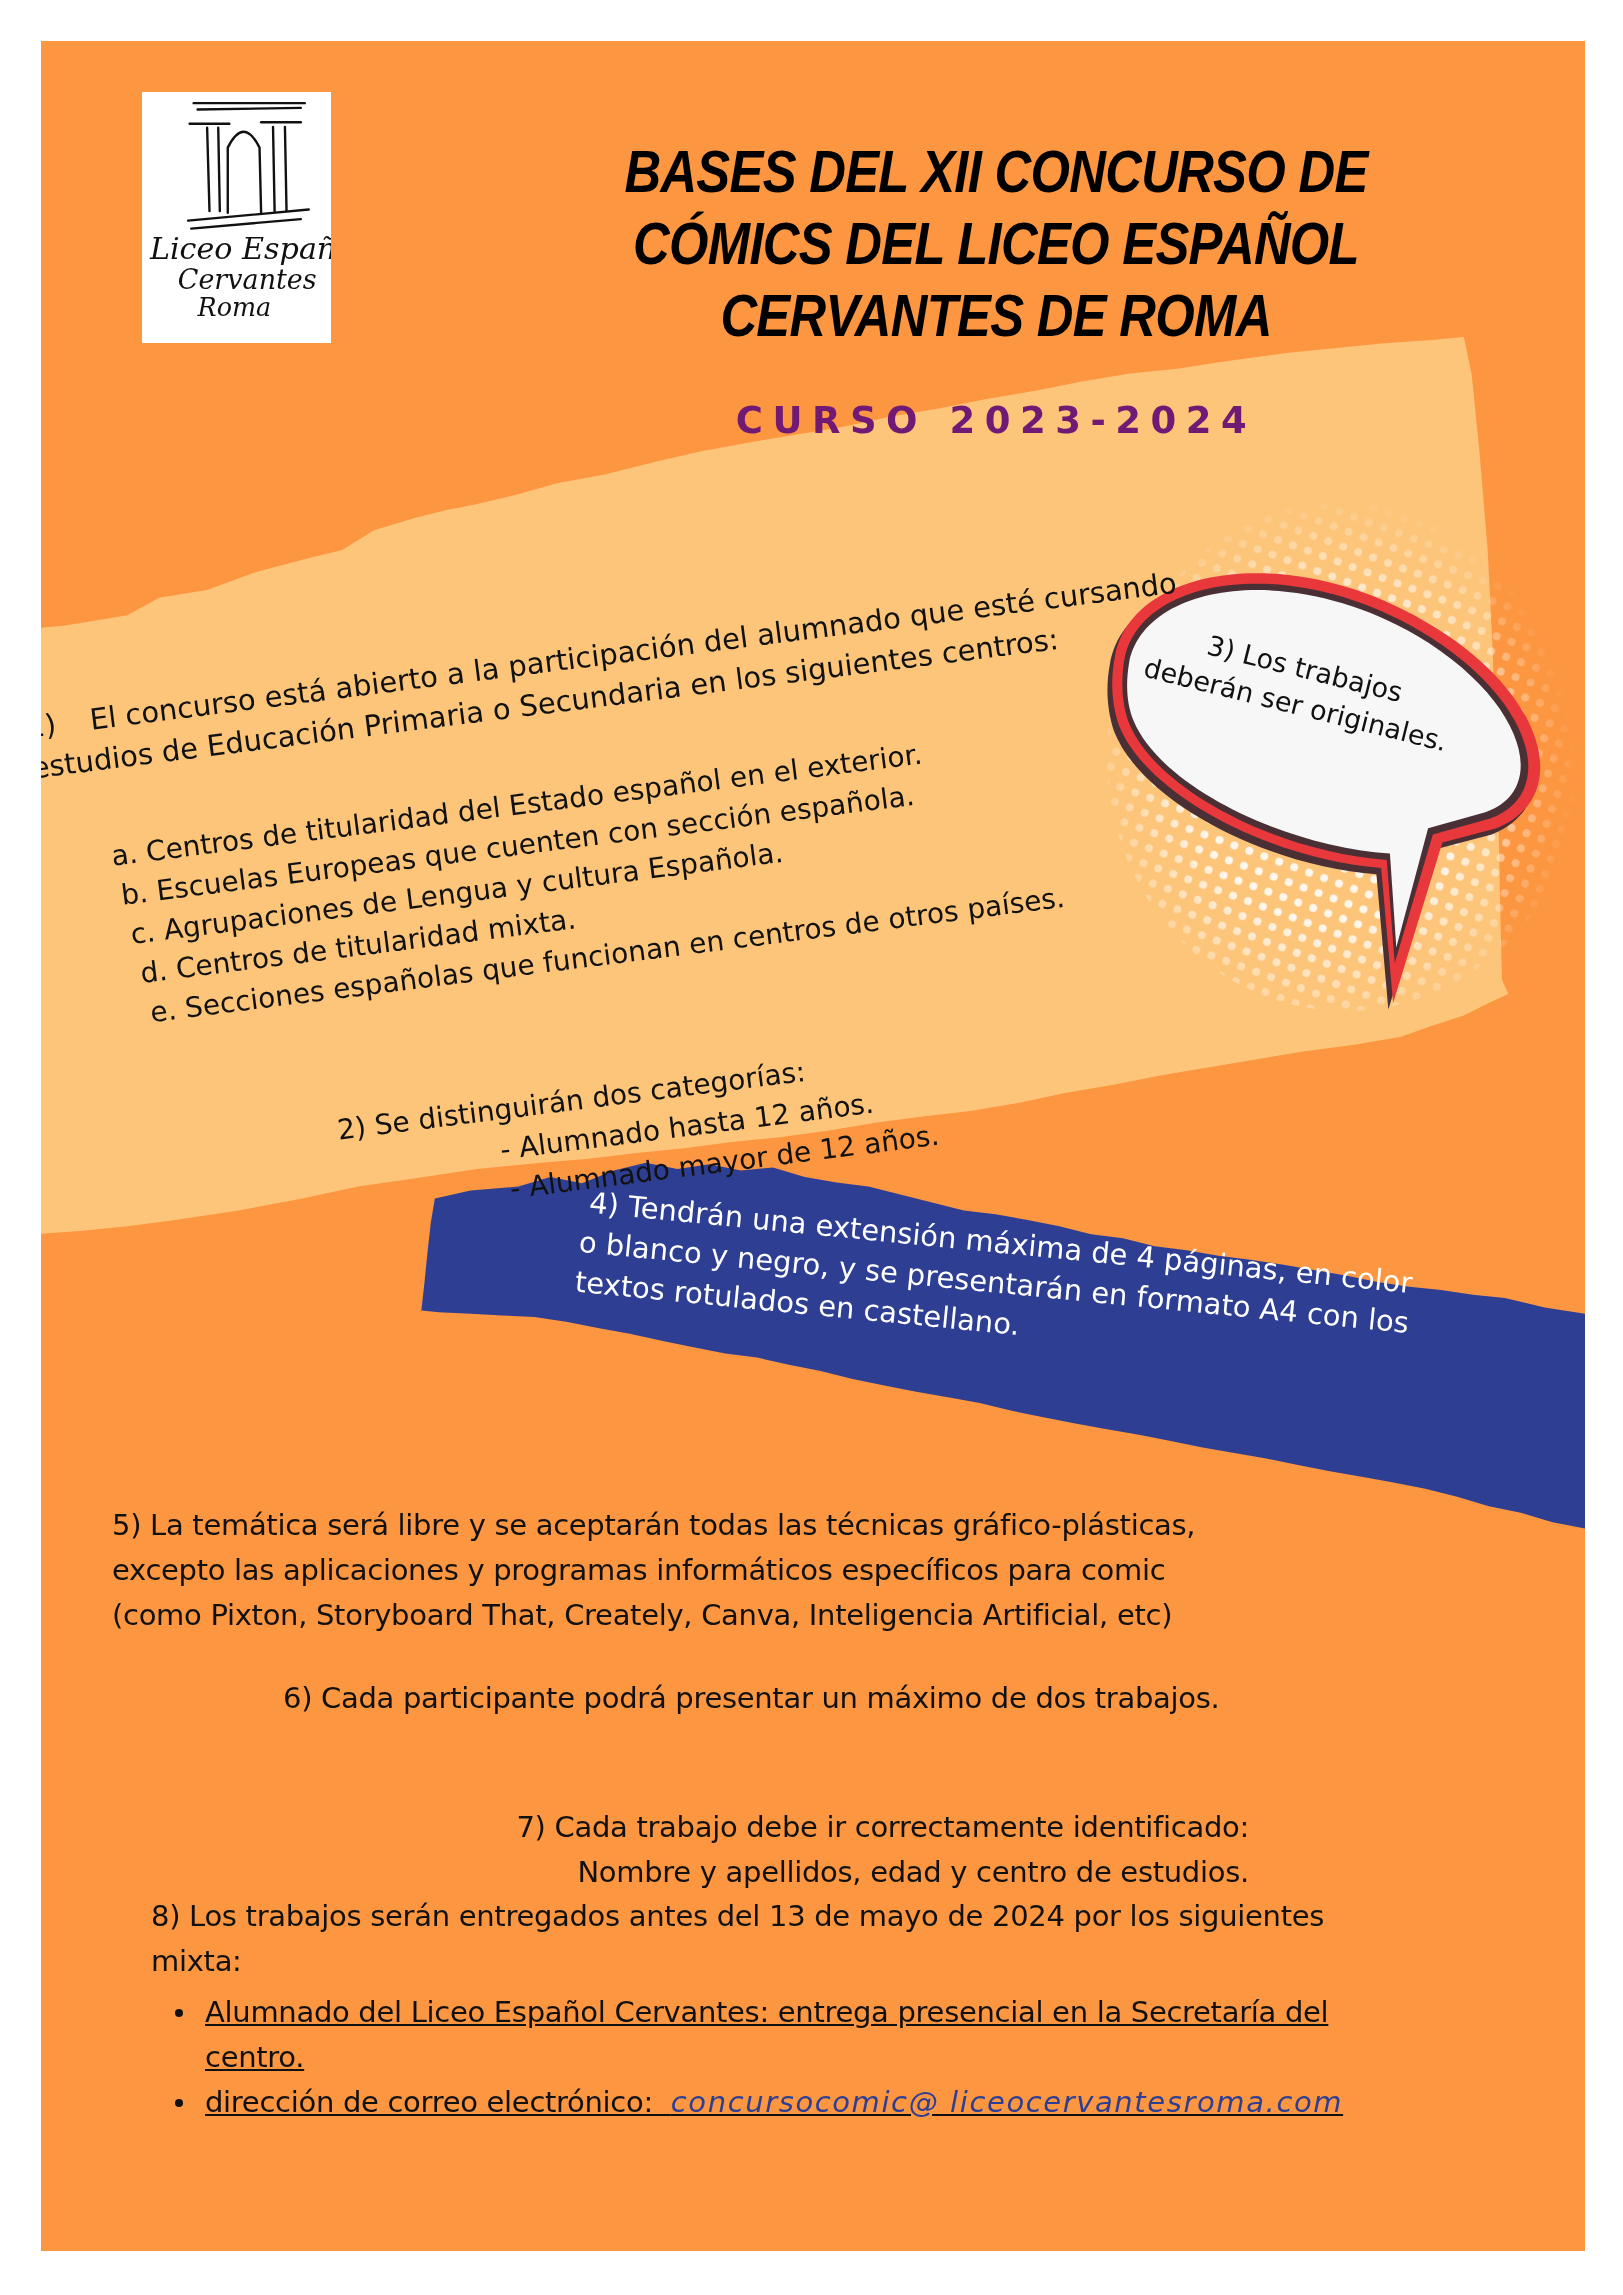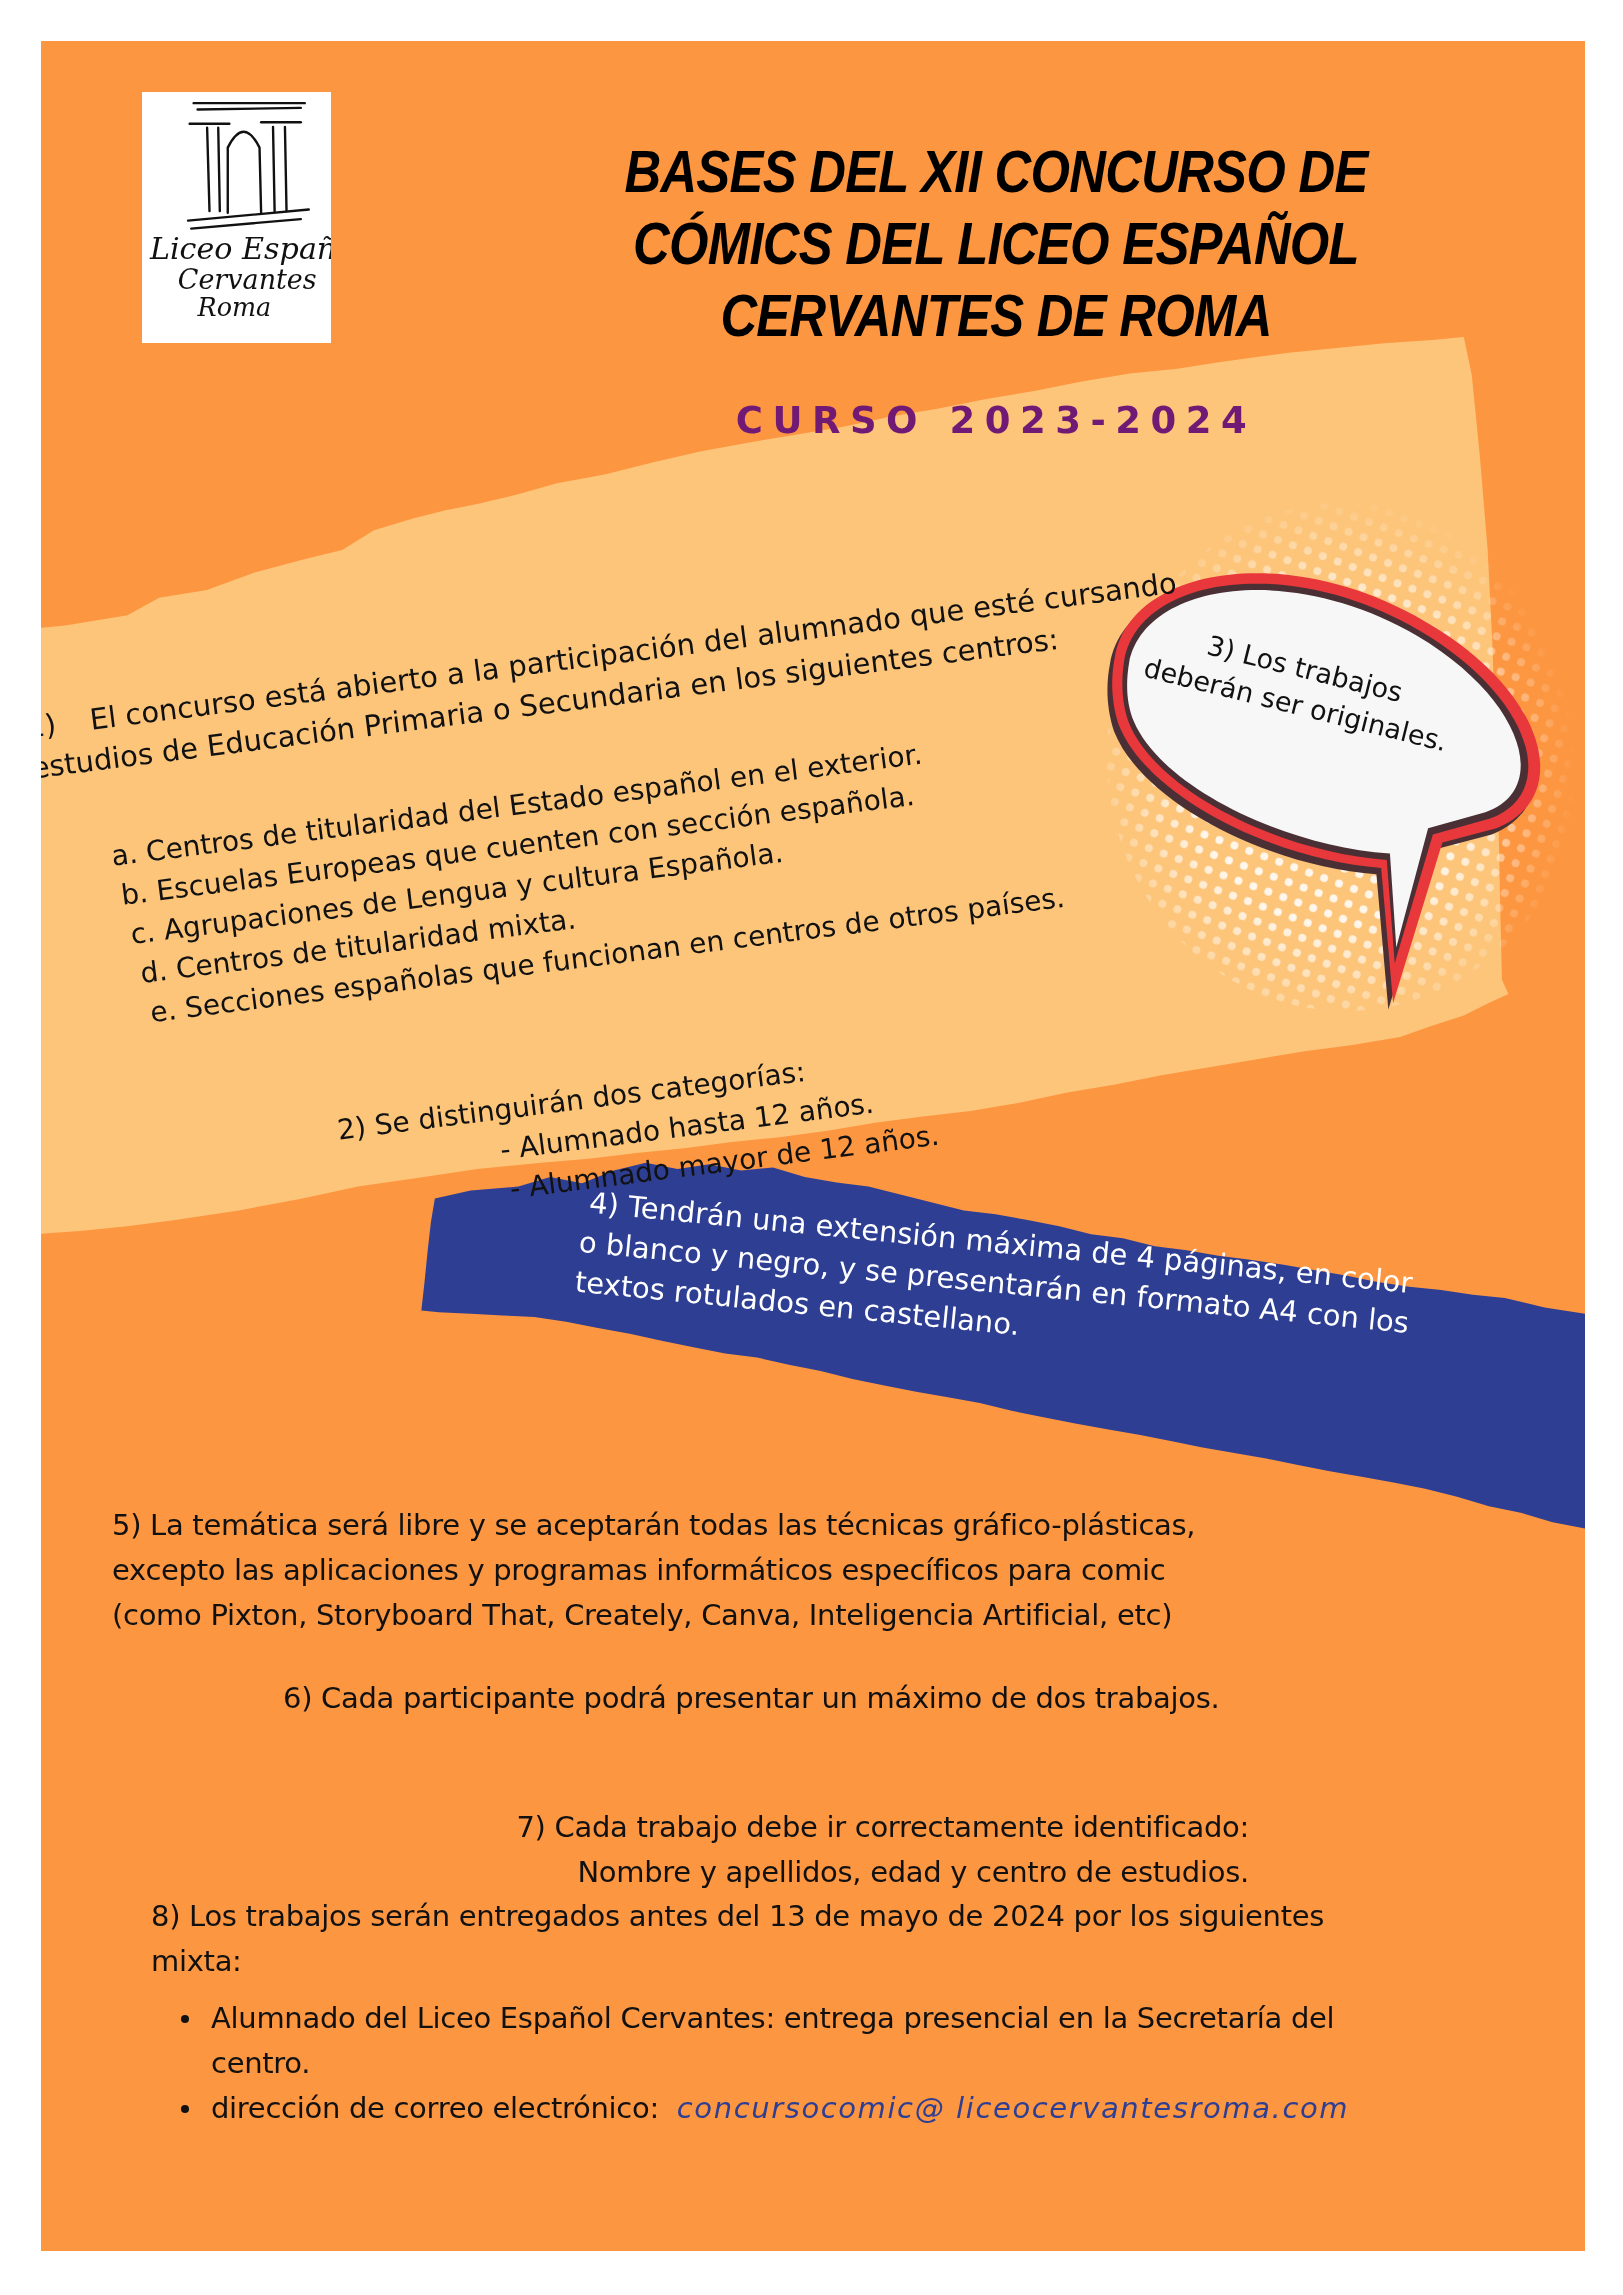--- a/index.html
+++ b/index.html
@@ -86,21 +86,21 @@
   .flat {
     position: absolute;
     font-family: "DejaVu Sans", sans-serif;
     font-size: 29px; line-height: 45px; color: #111111;
     white-space: nowrap; letter-spacing: -0.3px;
   }
   .item5 { left: 72px; top: 1502px; }
   .item6 { left: 231px; top: 1676px; margin-left: 12px; }
   .item7 { left: 469px; top: 1765px; }
   .item8 { left: 99px; top: 1894px; }
-  .item8 .bullets { margin: 12px; padding: 0; list-style: none; }
+  .item8 .bullets { margin: 6px; padding: 0; list-style: none; text-decoration: underline; }
   .item8 .bullets li { position: relative; padding-left: 48px; }
   .item8 .bullets li::before {
     content: ""; position: absolute; left: 17.5px; top: 19px;
     width: 8px; height: 8px; border-radius: 50%; background: #111;
   }
   .email { color: #2e3f93; font-style: italic; letter-spacing: 1.6px; }
 </style>
 </head>
 <body>
 

